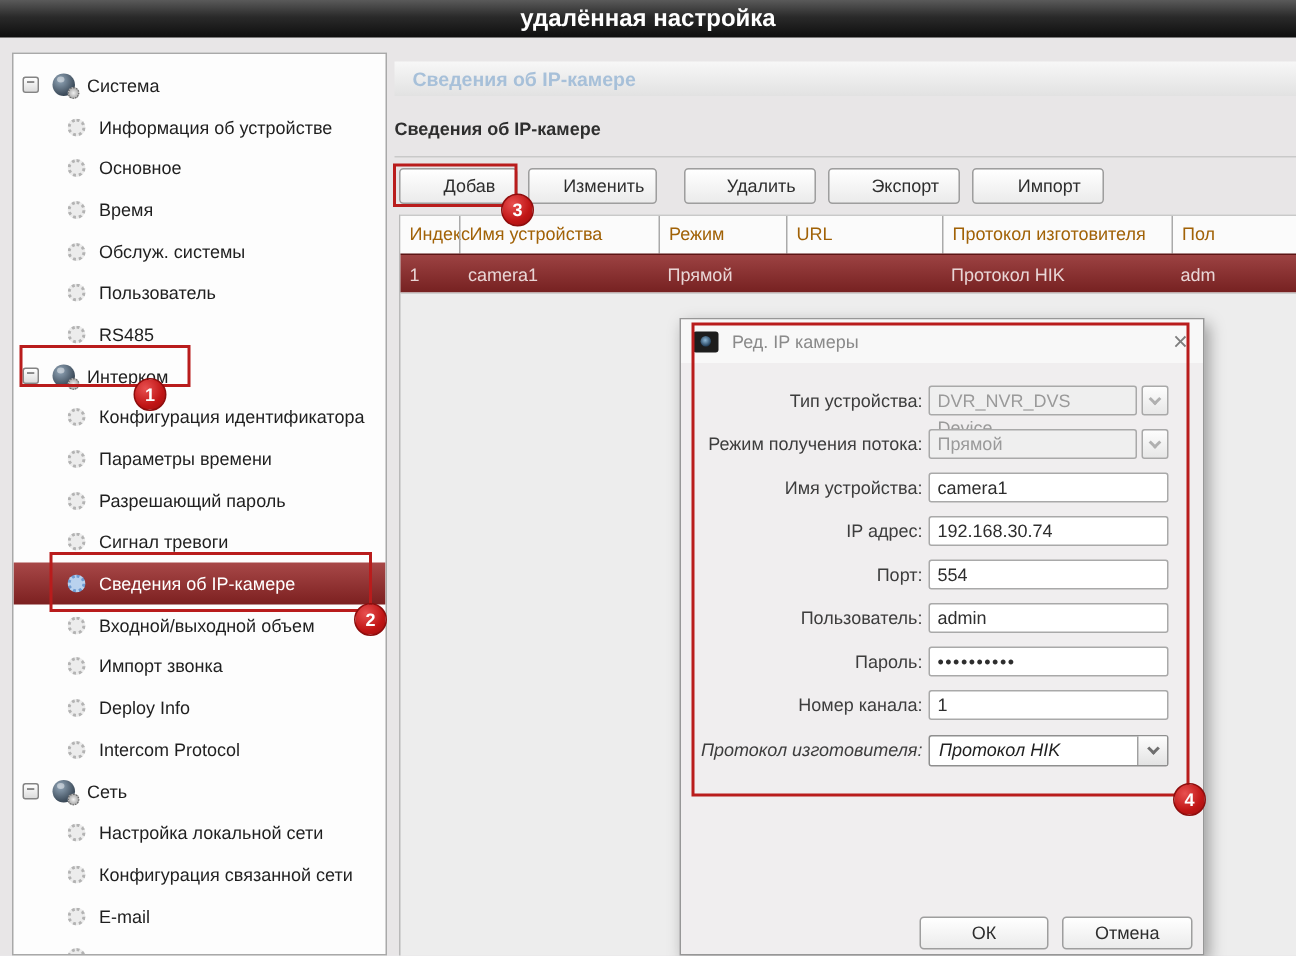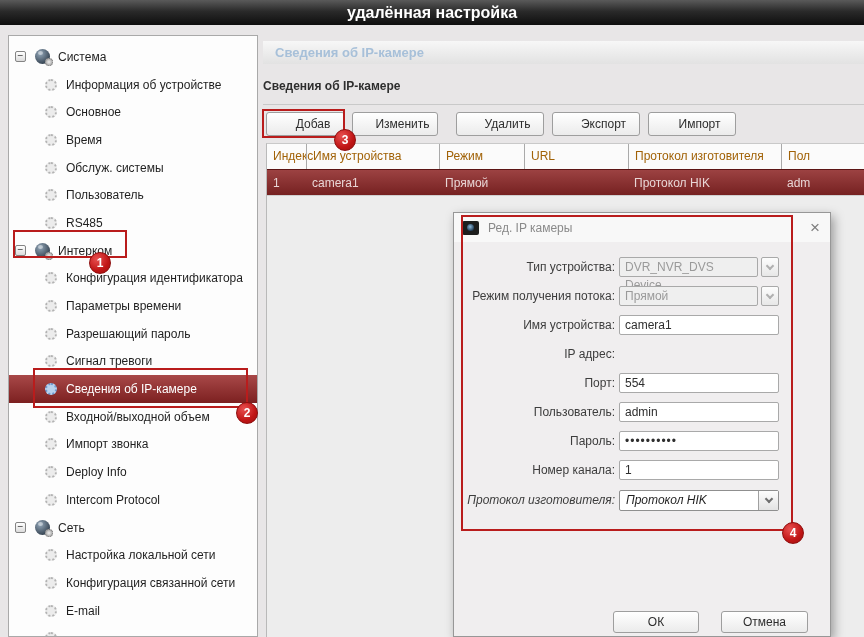--- a/index.html
+++ b/index.html
@@ -62,21 +62,21 @@
     color:#e9d6d6; padding-left:6px; }
   .c1 { left:0px; width:39px; }
   .c2 { left:39px; width:133px; }
   .c3 { left:172px; width:85px; }
   .c4 { left:257px; width:104px; }
   .c5 { left:361px; width:153px; }
   .c6 { left:514px; width:84px; }
   .thead .cell.sep { border-left:1px solid #aaaaaa; }
 
   
-  .dialog { position:absolute; left:453px; top:212px; width:378px; height:425px;
+  .dialog { position:absolute; left:453px; top:212px; width:350px; height:425px;
     background:#f0eeef; border:1px solid #979797; box-shadow:3px 4px 10px rgba(0,0,0,.35); }
   .dlg-title { position:absolute; left:0; top:0; width:100%; height:29px; background:#f8f8f8;
     display:flex; align-items:center; padding:0 10px 0 8px; }
   .cam-icon { position:relative; width:17px; height:14px; background:#1d1d1d; border-radius:2px;
     margin-right:9px; flex:0 0 auto; }
   .cam-icon i { position:absolute; left:5px; top:3px; width:7px; height:7px; border-radius:50%;
     background:radial-gradient(circle at 45% 40%, #8fb9d8, #24415c 70%); }
   .dlg-title .t { color:#8a8a8a; flex:1 1 auto; }
   .dlg-close { color:#7e7e7e; font-size:17px; line-height:17px; }
   .dlg-row { position:absolute; left:0; width:100%; height:20px; }
@@ -97,21 +97,21 @@
   .combo-full .btn-arrow { position:absolute; right:0; top:0; width:20px; height:19px;
     border-left:1px solid #a0a0a0; background:linear-gradient(#fdfdfd,#e3e3e3);
     display:flex; align-items:center; justify-content:center; }
   .chev { width:6px; height:6px; border-right:2px solid #6f6f6f; border-bottom:2px solid #6f6f6f;
     transform:rotate(45deg); margin-top:-3px; }
   .chev.dim { border-color:#b0b0b0; }
   .pwd { letter-spacing:1px; }
   .dlg-btn { position:absolute; height:22px; border:1px solid #9e9e9e; border-radius:3px;
     background:linear-gradient(#ffffff,#ebebeb); text-align:center; line-height:20px; color:#2e2e2e; }
   .ok-btn { left:159px; top:398px; width:86px; }
-  .cancel-btn { left:254px; top:398px; width:87px;margin-left:13px; }
+  .cancel-btn { left:254px; top:398px; width:87px; }
 
   
   .ann { position:absolute; pointer-events:none; }
   .ann-rect { border:2px solid #b91c1c; }
   .ann-circle { width:22px; height:22px; border-radius:50%;
     background:radial-gradient(circle at 35% 30%, #e85050, #c01515 60%, #9d0f0f);
     border:1px solid #8e0d0d; color:#fff; font-weight:bold; text-align:center;
     line-height:21px; font-size:12px; }
 </style>
 </head>
@@ -277,20 +277,21 @@
     <span class="arrowbox">
         <span class="chev dim"></span>
       </span>
   </div>
   <div class="dlg-row" style="top:102px;">
     <span class="lbl">Имя устройства:</span>
     <input class="field" readonly="" value="camera1" style="">
   </div>
   <div class="dlg-row" style="top:131px;">
     <span class="lbl">IP адрес:</span>
+    <input class="field" readonly="" value="192.168.30.74" style="">
   </div>
   <div class="dlg-row" style="top:160px;">
     <span class="lbl">Порт:</span>
     <input class="field" readonly="" value="554" style="">
   </div>
   <div class="dlg-row" style="top:189px;">
     <span class="lbl">Пользователь:</span>
     <input class="field" readonly="" value="admin" style="">
   </div>
   <div class="dlg-row" style="top:218px;">

